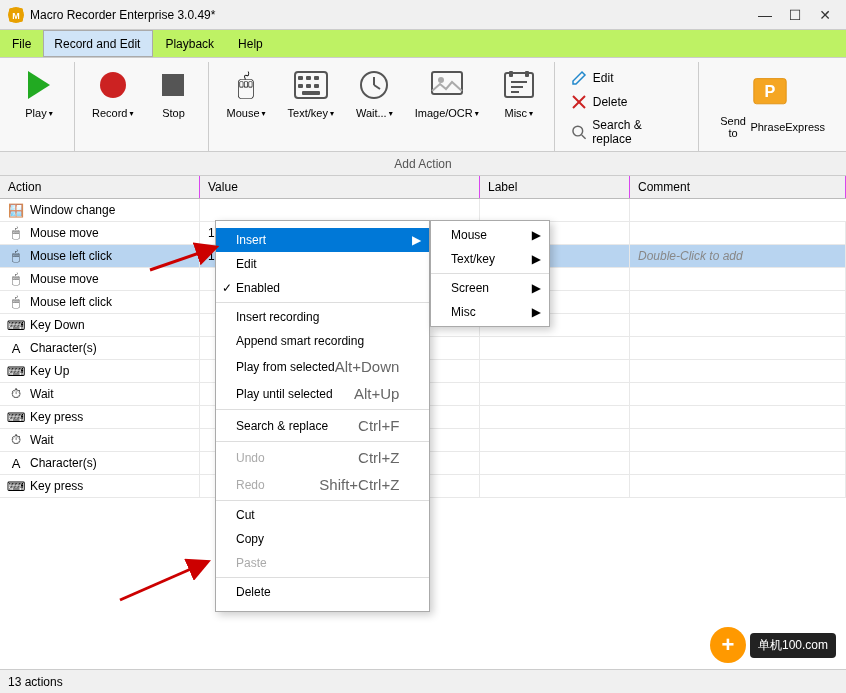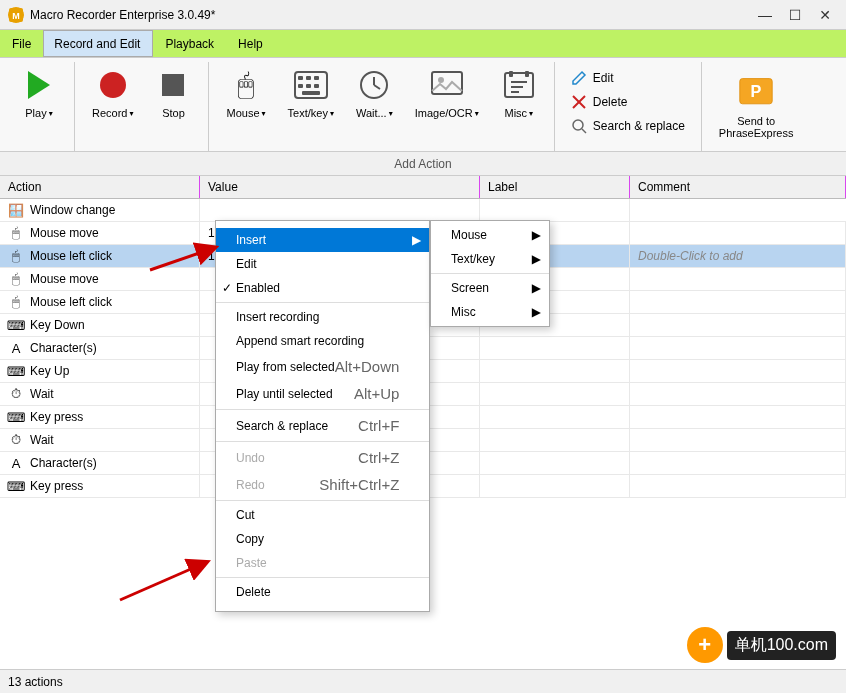--- a/index.html
+++ b/index.html
@@ -235,21 +235,21 @@
       display: flex;
       align-items: center;
       justify-content: center;
       font-size: 18px;
       color: white;
       font-weight: bold;
     }
     .watermark-text {
       background: #222;
       color: white;
-      font-size: 16px;
+      font-size: 12px;
       padding: 4px 8px;
       border-radius: 4px;
     }
 
     
     svg { display: block; }
   </style>
 </head>
 <body>
 
@@ -406,21 +406,21 @@
   </div>
 
   <div class="toolbar-group" style="border-left:1px solid #ccc; flex-direction:column; align-items:center; justify-content:center; gap:4px;">
     <div class="toolbar-btn" style="min-width:70px;">
       <div class="toolbar-icon">
         <svg width="40" height="36" viewBox="0 0 40 36">
           <rect x="2" y="2" width="36" height="28" rx="3" fill="#f5a623" stroke="#e09010" stroke-width="1"></rect>
           <text x="20" y="22" text-anchor="middle" fill="white" font-size="18" font-weight="bold">P</text>
         </svg>
       </div>
-      <div class="toolbar-label" style="flex-direction:column; gap:0;justify-content:space-between;">
+      <div class="toolbar-label" style="flex-direction:row; gap:0;justify-content:space-between;">
         <span style="font-size:11px;">Send to</span>
         <span style="font-size:11px;">PhraseExpress</span>
       </div>
     </div>
   </div>
 </div>
 
 <div class="add-action-bar">
   <span>Add Action</span>
 </div>

